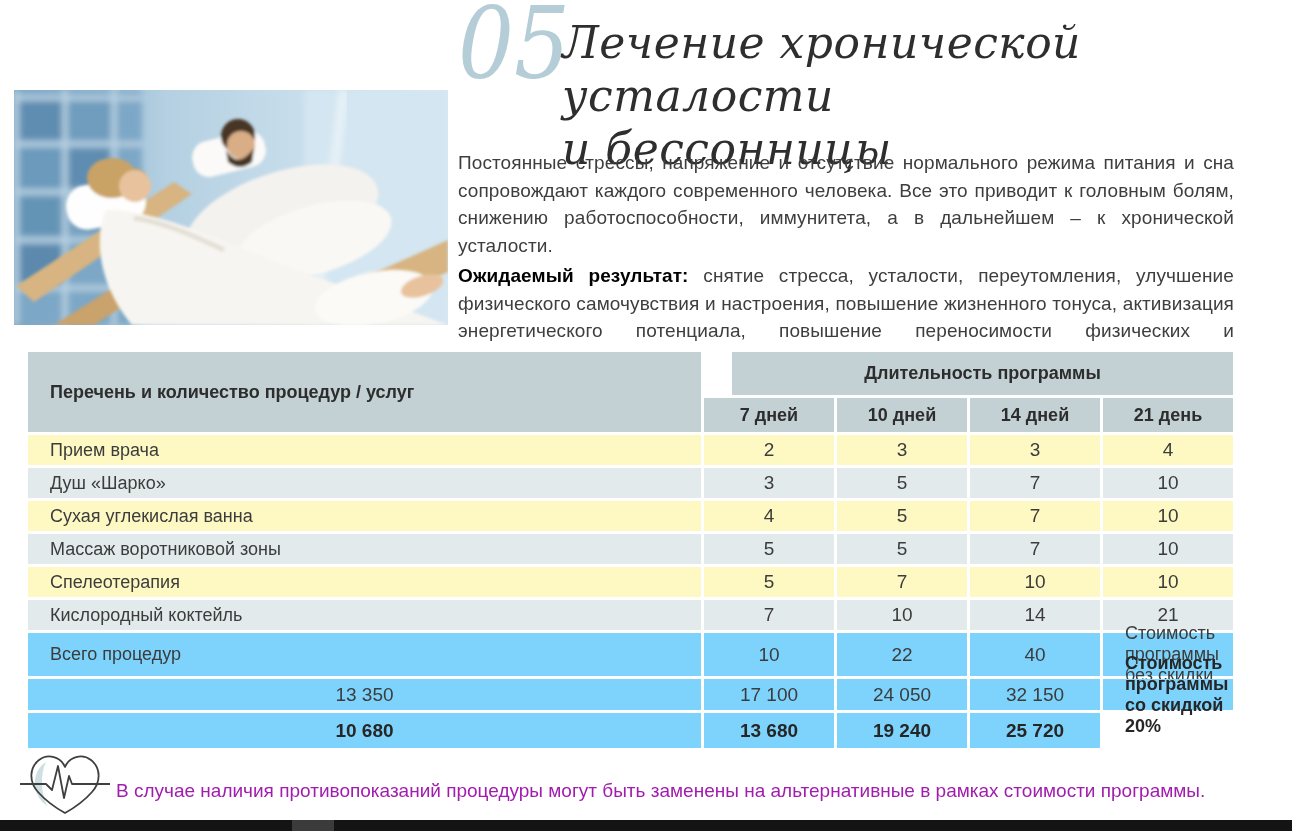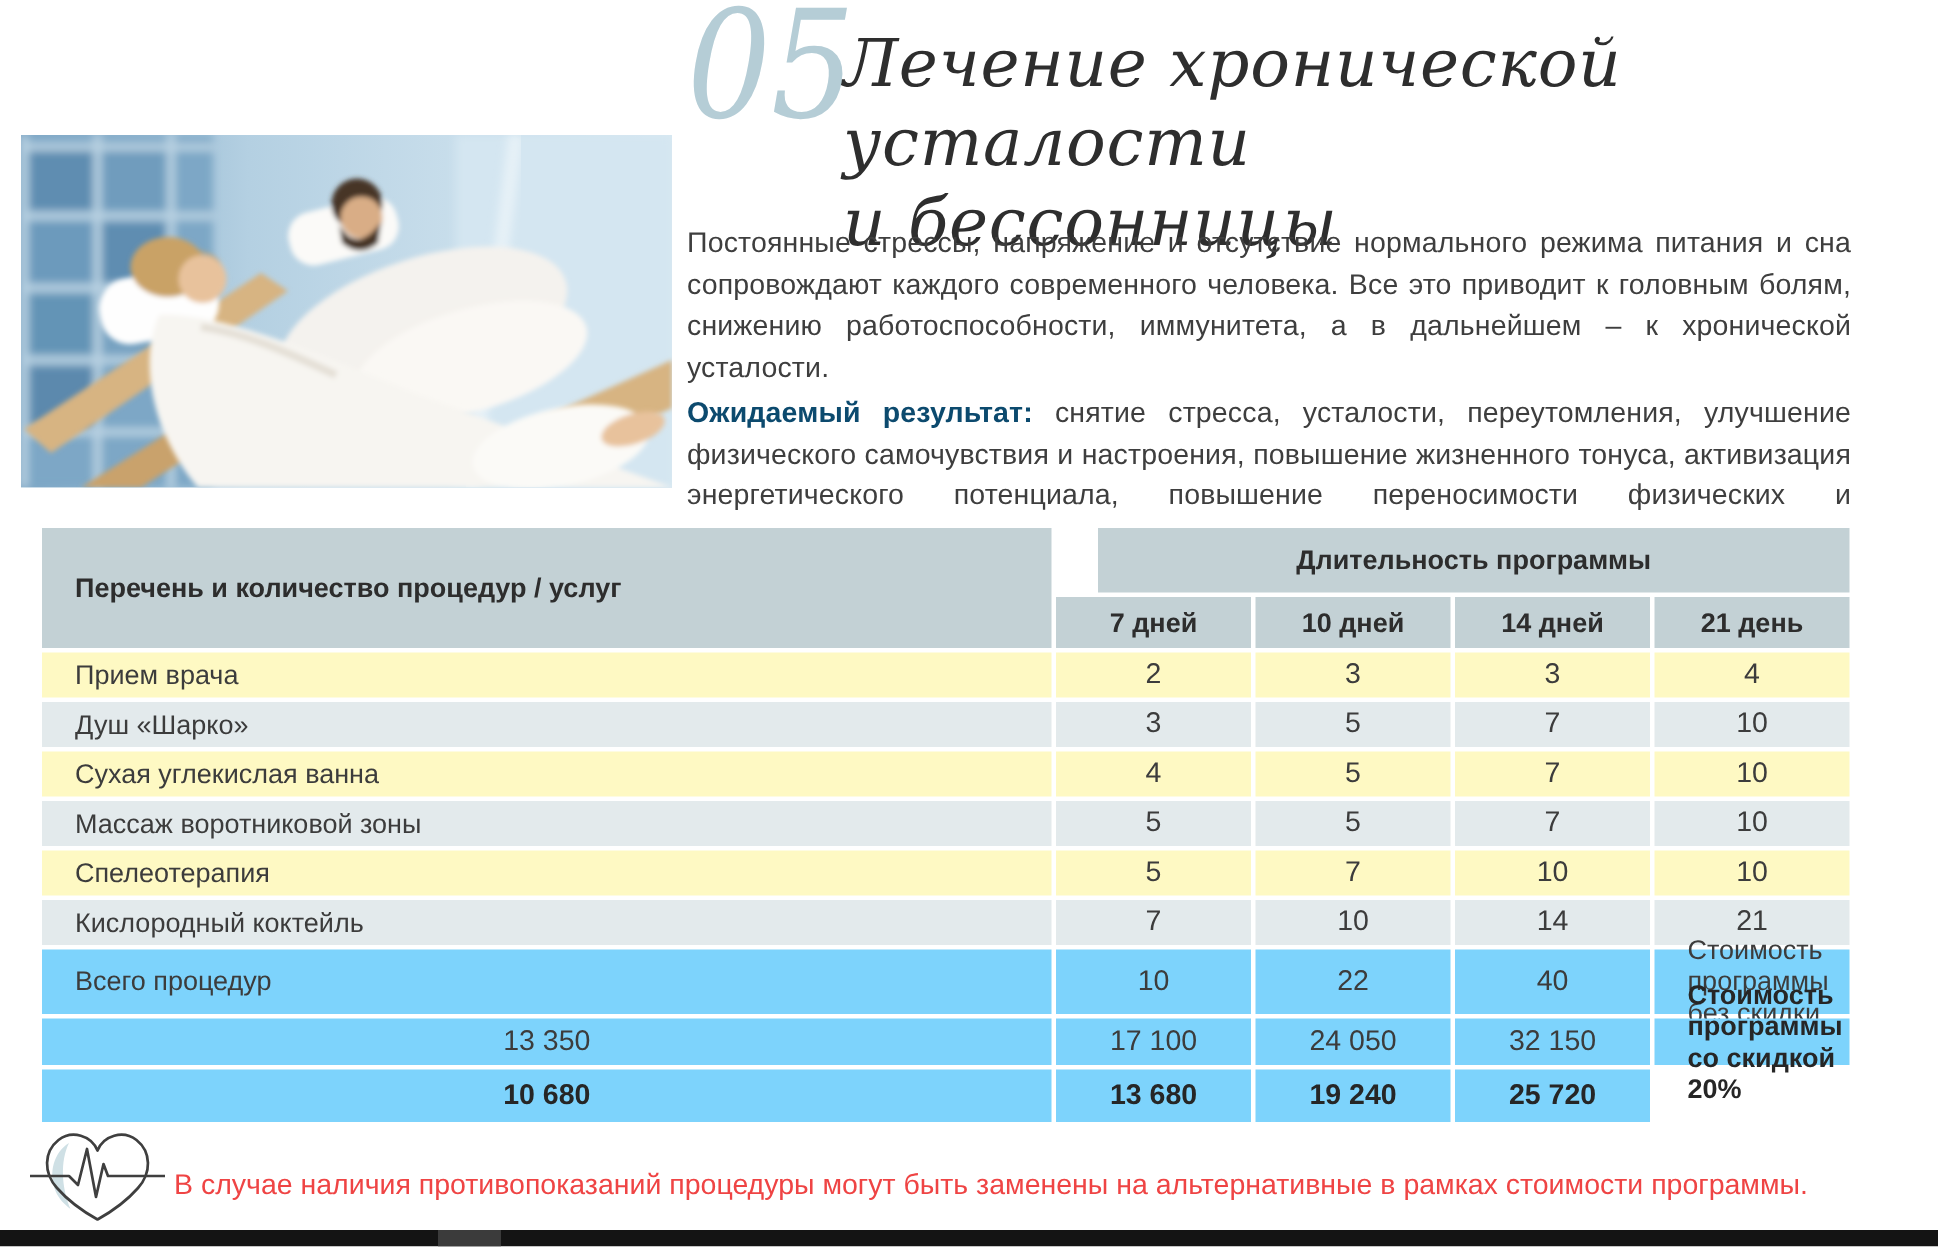--- a/index.html
+++ b/index.html
@@ -33,21 +33,21 @@
   .photo svg { display:block; }
 
   
   .para {
     position:absolute; left:458px; width:776px;
     font-size:19px; line-height:27.5px; text-align:justify;
     color:#3e3e3e; letter-spacing:.1px;
   }
   .p1 { top:130px; }
   .p2 { top:243px; }
-  .para b { color:#0c4a6e; }
+  .para b { color:#000000; }
 
   
   .price-table {
     position:absolute; left:28px; top:352px; width:1205px;
     display:grid;
     grid-template-columns:673px 130px 130px 130px 130px;
     grid-template-rows:43px 34px 30px 30px 30px 30px 30px 30px 43px 31px 35px;
     gap:3px;
     background:#ffffff;
   }
@@ -61,21 +61,21 @@
   .span-cols { grid-column:2 / 6;margin-left:28px; }
   .c-light { background:#fef9c3; }
   .c-alt   { background:#e3eaec; }
   .c-sum   { background:#7dd3fc; }
   .bold-row { font-weight:bold; color:#262626; }
 
   
   .footer-icon { position:absolute; left:20px; top:751px; width:90px; height:66px; }
   .footer-note {
     position:absolute; left:116px; top:779px; width:1130px;
-    font-size:19px; line-height:24px; color:#ef4444;
+    font-size:19px; line-height:24px; color:#a21caf;
   }
 
   
   .bottom-bar { position:absolute; left:0; top:820px; width:1292px; height:11px; background:#141414; }
   .bottom-bar .seg { position:absolute; left:292px; top:0; width:42px; height:11px; background:#3b3b3b; }
 </style>
 </head>
 <body>
 
 <div class="hero">

